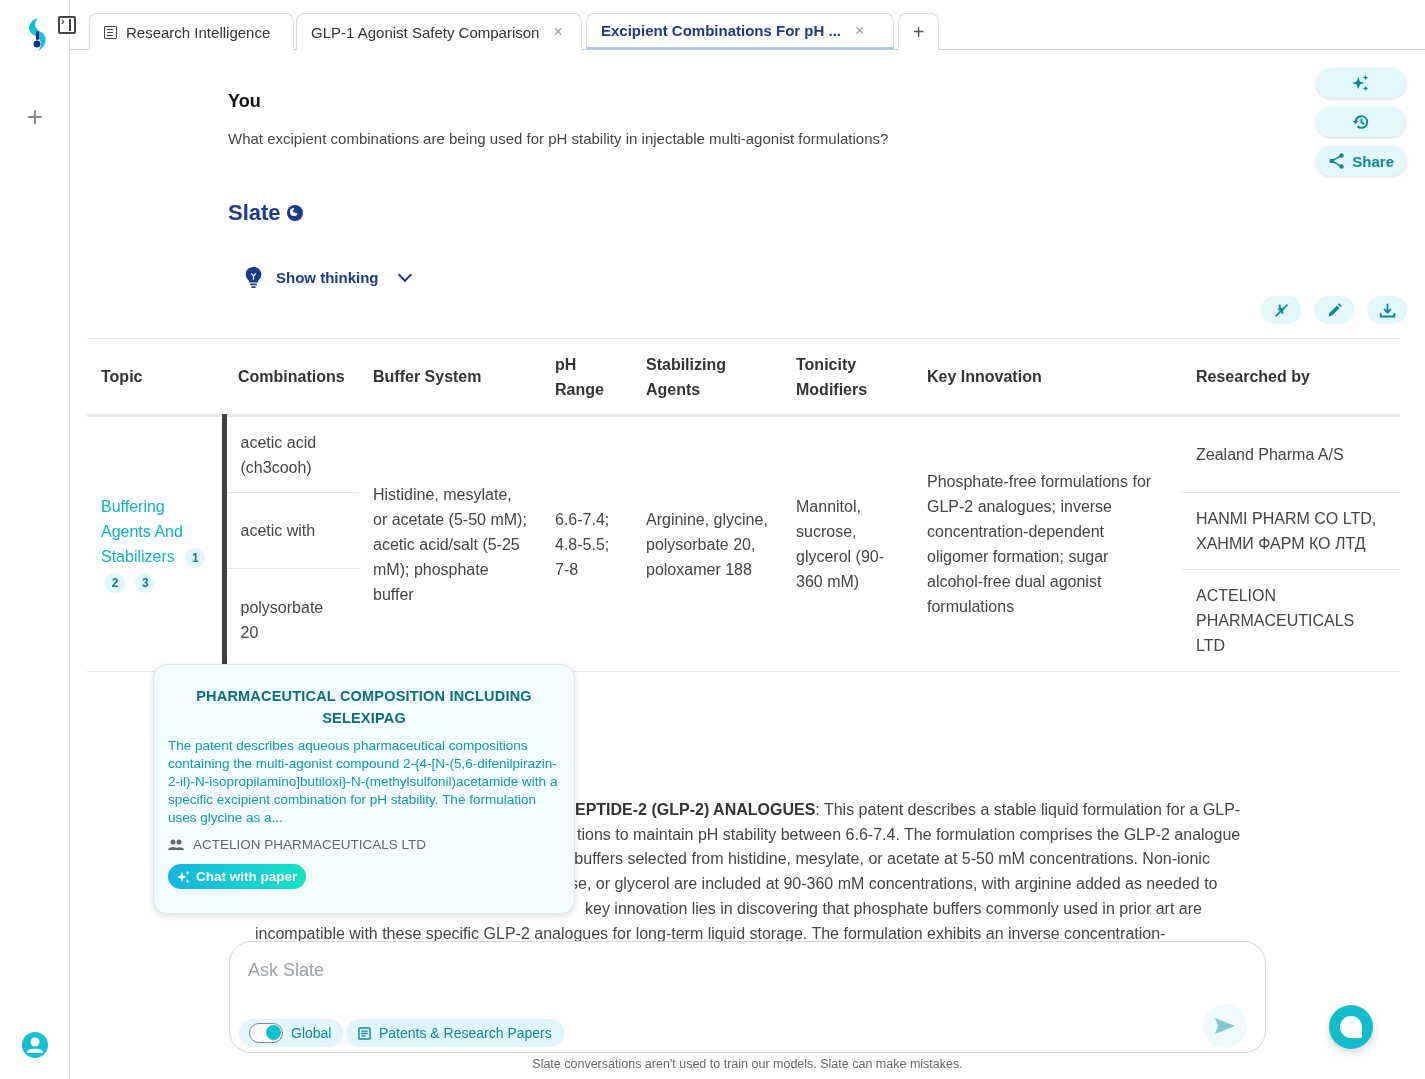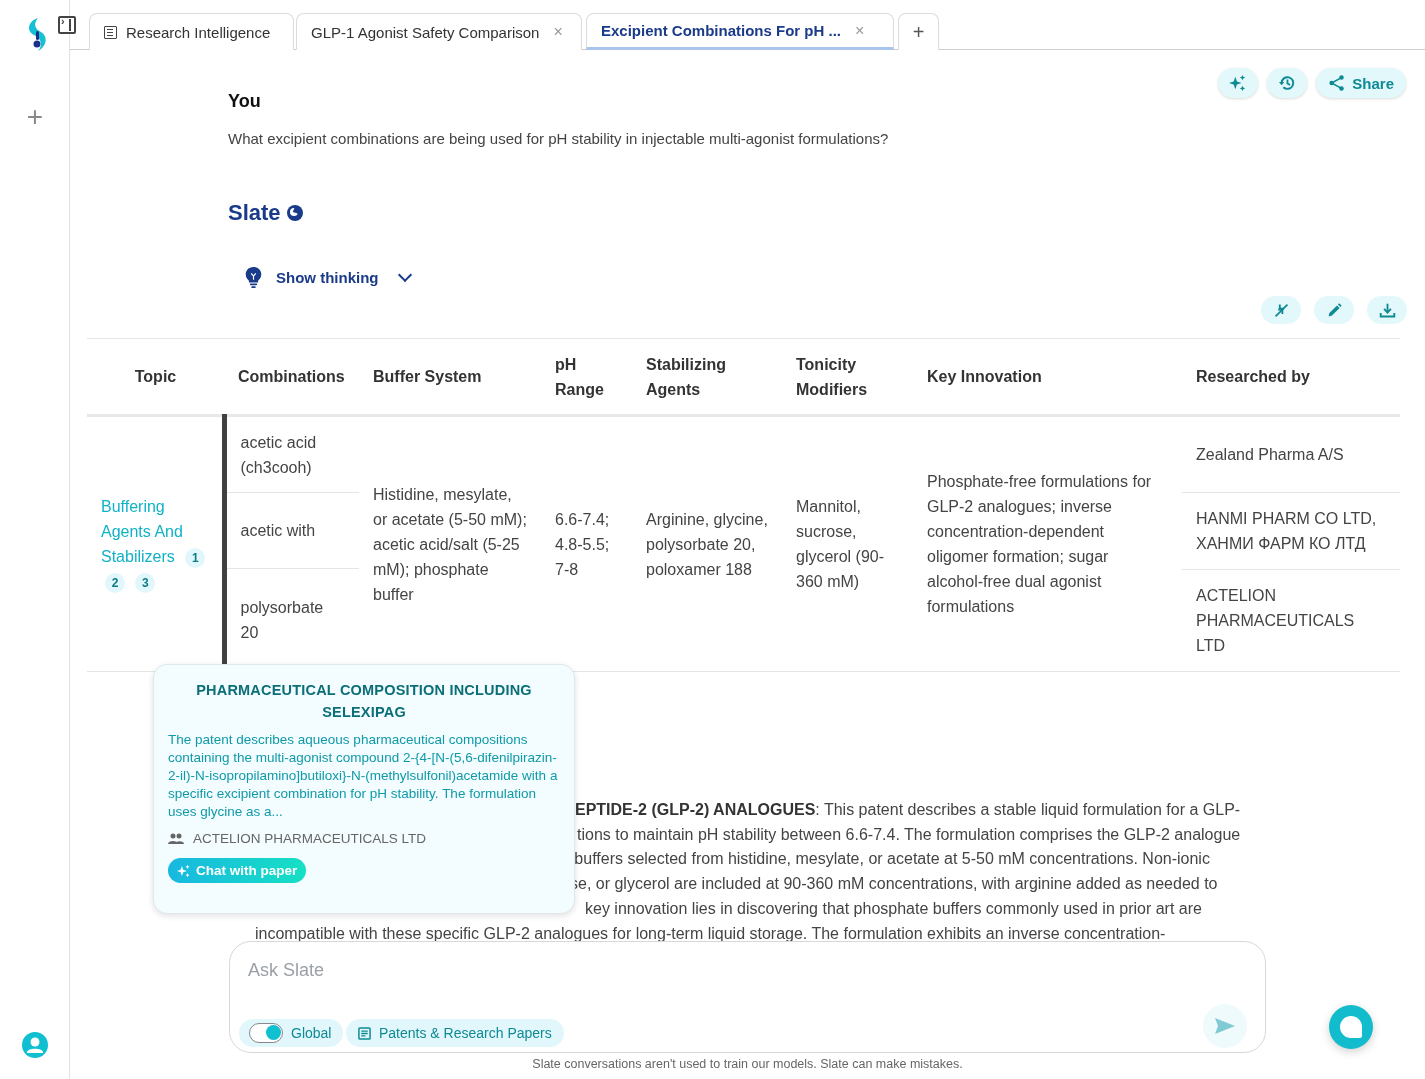--- a/index.html
+++ b/index.html
@@ -12,21 +12,21 @@
   .toggle-sidebar:after { content: ""; position: absolute; right: 3px; top: 1px; width: 2px; height: 12px; background: #444; }
   .toggle-sidebar span { position: absolute; left: 1px; top: -3px; font-size: 11px; font-weight: bold; color: #444; }
 
   .tabbar { position: absolute; left: 70px; top: 0; right: 0; height: 50px; border-bottom: 1px solid #cfcfcf; }
   .tab { position: absolute; top: 13px; height: 37px; border: 1px solid #dcdcdc; border-bottom: none; border-radius: 8px 8px 0 0; background: #fff; display: flex; align-items: center; padding: 0 14px; font-size: 15px; color: #333; cursor: pointer; }
   .tab .close { color: #999; font-size: 16px; margin-left: 14px; }
   .tab.active { color: #1a3a8a; font-weight: bold; border-bottom: 3px solid #a9c5ee; }
   .tab .doc { width: 13px; height: 13px; border: 1.5px solid #444; border-radius: 1px; margin-right: 9px; position: relative; }
   .tab .doc:before { content: ""; position: absolute; left: 2px; top: 2px; width: 6px; height: 1.5px; background: #444; box-shadow: 0 3px 0 #444, 0 6px 0 #444; }
 
-  .top-actions { position: absolute; top: 68px; right: 19px; display: flex; gap: 9px; }
+  .top-actions { position: absolute; top: 68px; right: 19px; display: flex; gap: 9px; flex-direction: column; }
   .pill-btn { height: 30px; min-width: 40px; border-radius: 15px; background: #e3f8fb; color: #0d8a94; display: flex; align-items: center; justify-content: center; padding: 0 10px; font-weight: bold; font-size: 15px; box-shadow: 0 1px 3px rgba(0,0,0,0.15); cursor: pointer; }
   .pill-btn svg { width: 18px; height: 18px; }
   .pill-btn .lbl { margin-left: 6px; }
 
   .you-title { position: absolute; left: 228px; top: 91px; font-size: 18px; font-weight: bold; color: #111; }
   .question { position: absolute; left: 228px; top: 130px; font-size: 15px; color: #444; }
   .slate-title { position: absolute; left: 228px; top: 200px; font-size: 22px; font-weight: bold; color: #1a3a8a; display: flex; align-items: center; gap: 6px; }
   .globe { width: 16px; height: 16px; border-radius: 50%; background: #1a3a8a; position: relative; }
   .globe:after { content: ""; position: absolute; left: 3px; top: 3px; width: 8px; height: 8px; border-radius: 50%; background: #fff; clip-path: polygon(0 0, 60% 0, 40% 50%, 100% 70%, 100% 100%, 0 100%); }
   .show-thinking { position: absolute; left: 244px; top: 266px; display: flex; align-items: center; gap: 13px; font-size: 15px; font-weight: bold; color: #1a3a8a; cursor: pointer; }
@@ -42,21 +42,21 @@
   table.results td { padding: 0 14px; line-height: 25px; vertical-align: middle; }
   .topic-cell { color: #10b2c6; border-right: 5px solid #404040; }
   .badge { display: inline-block; width: 20px; height: 20px; border-radius: 50%; background: #e2f7fb; color: #0d7a86; font-size: 12px; font-weight: bold; text-align: center; line-height: 20px; margin-left: 6px; cursor: pointer; }
   .sub-row { height: 76px; border-bottom: 1px solid #e5e5e5; display: flex; align-items: center; padding: 0 14px; }
   .sub-row.last { border-bottom: none; height: 102px; }
   .res-row { border-bottom: 1px solid #e5e5e5; display: flex; align-items: center; padding: 0 14px; }
 
   .answer-text { position: absolute; left: 255px; top: 798px; width: 1012px; font-size: 16px; color: #444; line-height: 24.7px; text-align: justify; height: 144px; overflow: hidden; }
   .answer-text b { color: #333; }
 
-  .popover { position: absolute; left: 153px; top: 664px; width: 422px; height: 250px; background: #f3fcfe; border: 1px solid #e0e8ea; border-radius: 14px; box-shadow: 0 2px 6px rgba(0,0,0,0.12); padding: 14px 14px; }
+  .popover { position: absolute; left: 153px; top: 664px; width: 422px; height: 250px; background: #f3fcfe; border: 1px solid #e0e8ea; border-radius: 14px; box-shadow: 0 2px 6px rgba(0,0,0,0.12); padding: 20px 14px; }
   .pop-title { text-align: center; color: #0b6f78; font-weight: bold; font-size: 14.5px; line-height: 22px; letter-spacing: 0.2px; }
   .pop-body { margin-top: 8px; color: #0f9aa8; font-size: 13.5px; line-height: 18px; }
   .pop-author { margin-top: 10px; display: flex; align-items: center; gap: 9px; color: #666; font-size: 13.5px; }
   .pop-btn { margin-top: 12px; display: inline-flex; align-items: center; gap: 5px; height: 25px; padding: 0 9px; border-radius: 13px; background: linear-gradient(90deg, #18b8e0, #16e0c4); color: #fff; font-weight: bold; font-size: 13.5px; cursor: pointer; }
 
   .ask-box { position: absolute; left: 229px; top: 941px; width: 1037px; height: 112px; border: 1px solid #d8d8d8; border-radius: 22px; background: #fff; }
   .ask-input { position: absolute; left: 18px; top: 18px; width: 900px; border: none; outline: none; font-size: 18px; font-family: "Liberation Sans", sans-serif; color: #333; background: transparent; }
   .ask-input::placeholder { color: #9aa0a6; }
   .chip { position: absolute; top: 77px; height: 28px; border-radius: 14px; background: #e2f7fb; color: #0d8a94; display: flex; align-items: center; padding: 0 12px; font-size: 14px; cursor: pointer; }
   .switch { width: 34px; height: 20px; border-radius: 10px; border: 1.5px solid #888; background: #fff; position: relative; margin-right: 8px; }
@@ -166,21 +166,21 @@
         <path d="M10 2 L10 12" stroke="#0d8a94" stroke-width="2.2"></path>
         <path d="M6 8 L10 12.5 L14 8" stroke="#0d8a94" stroke-width="2.2" fill="none"></path>
         <path d="M2 13 L2 17 L18 17 L18 13" stroke="#0d8a94" stroke-width="2.2" fill="none"></path>
       </svg>
   </div>
 </div>
 
 <table class="results">
   <thead>
     <tr>
-      <th style="width:137px;text-align:center;">Topic</th>
+      <th style="width:137px;">Topic</th>
       <th style="width:135px;">Combinations</th>
       <th style="width:182px;">Buffer System</th>
       <th style="width:91px;"><span>pH</span><br><span>Range</span></th>
       <th style="width:150px;"><span>Stabilizing</span><br><span>Agents</span></th>
       <th style="width:131px;"><span>Tonicity</span><br><span>Modifiers</span></th>
       <th style="width:269px;">Key Innovation</th>
       <th style="width:218px;">Researched by</th>
     </tr>
   </thead>
   <tbody>

